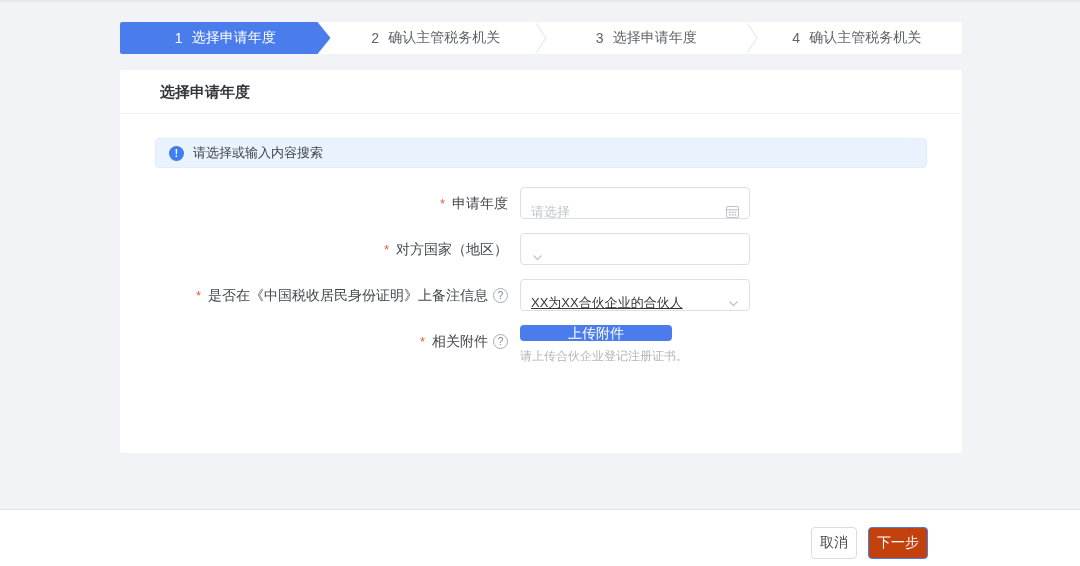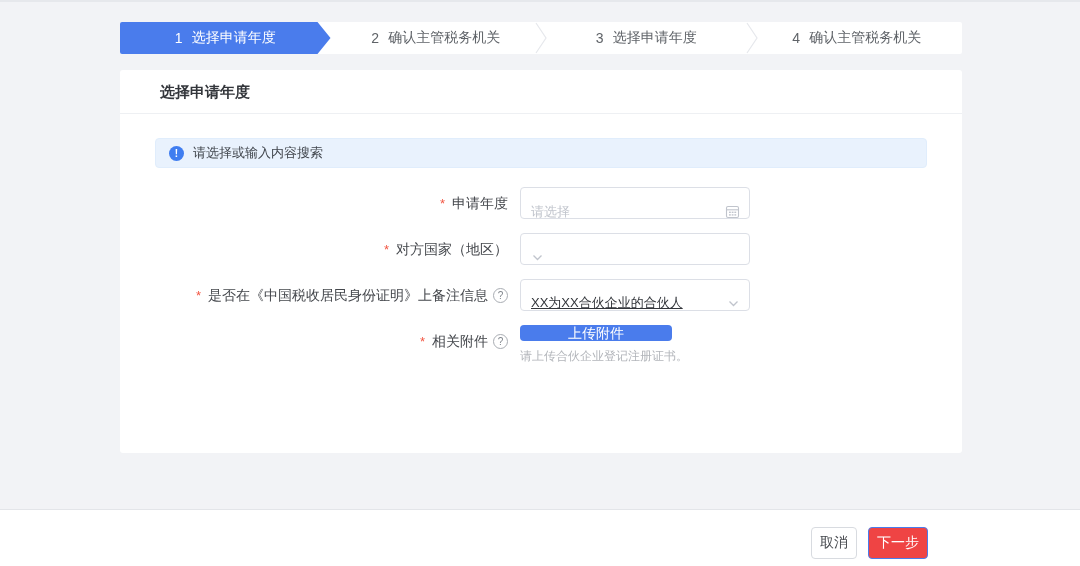--- a/index.html
+++ b/index.html
@@ -93,21 +93,21 @@
     background:#fff; border-top:1px solid #e3e5e9;
     display:flex; justify-content:flex-end; align-items:flex-start;
     padding:17px 152px 0 0; gap:11px;
   }
   .btn {
     height:32px; border-radius:4px; font-size:14px; cursor:pointer;
     padding:0 8px;
     font-family:"Liberation Sans","DejaVu Sans",sans-serif;
   }
   .btn-cancel { background:#fff; border:1px solid #d8dbe0; color:#45484d; }
-  .btn-next { background:#ef4444; border:1px solid #4a7cec; color:#fff; }
+  .btn-next { background:#c2410c; border:1px solid #4a7cec; color:#fff; }
 </style>
 </head>
 <body>
 
 <div class="stepper">
   <div class="step active">
     <span class="step-num">1</span>
     <span>选择申请年度</span>
   </div>
   <div class="step">

